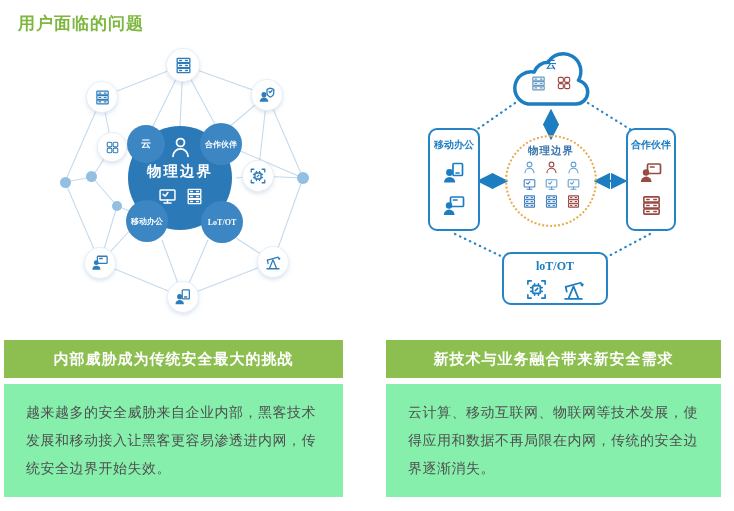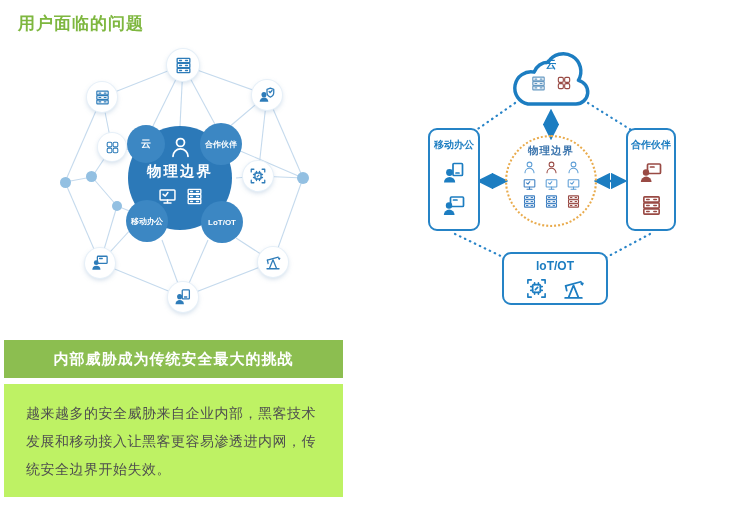--- a/index.html
+++ b/index.html
@@ -1,17 +1,17 @@
 <!DOCTYPE html>
 <html><head>
 <meta charset="utf-8">
 <style>
   html,body{margin:0;padding:0;background:#fff;}
   .page{position:relative;width:734px;height:511px;background:#fff;overflow:hidden;
-        font-family:Liberation Sans, sans-serif;}
+        font-family:Liberation Serif, serif;}
   .title{position:absolute;left:18px;top:12px;margin:0;font-size:17px;font-weight:bold;
          color:#7eb73f;letter-spacing:1px;}
 
   
   .panel-left{position:absolute;left:12px;top:48px;width:348px;height:285px;}
   .wires{position:absolute;left:0;top:0;width:348px;height:285px;}
   .wires line{stroke:#c5daed;stroke-width:1.1;}
   .node{position:absolute;background:#fff;border-radius:50%;
         box-shadow:0 0 0 1px #e7f0f8,0 2px 5px rgba(110,150,190,.35);
         display:flex;align-items:center;justify-content:center;color:#2e7cb9;}
@@ -60,21 +60,21 @@
   .ic{display:block;fill:none;stroke:currentColor;stroke-width:1.7;
       stroke-linecap:round;stroke-linejoin:round;}
   .ic-w{color:#fff;}
 
   
   .col{position:absolute;top:340px;}
   .col-left{left:4px;width:339px;}
   .col-right{left:386px;width:335px;}
   .banner{height:38px;background:#8cbe50;color:#fff;font-size:15px;font-weight:bold;
           display:flex;align-items:center;justify-content:center;letter-spacing:1px;}
-  .body-box{margin-top:6px;height:113px;box-sizing:border-box;background:#bef264;
+  .body-box{margin-top:6px;height:113px;box-sizing:border-box;background:#86efac;
             padding:15px 22px 0 22px;color:#4f4f4f;font-size:14px;line-height:28px;
             letter-spacing:0.5px;}
 </style>
 </head>
 <body>
 
 <svg width="0" height="0" style="position:absolute" aria-hidden="true">
   <defs>
     <symbol id="i-server" viewBox="0 0 24 24">
       <rect x="4" y="3" width="16" height="5.4" rx="0.8"></rect>
@@ -360,14 +360,18 @@
           </svg>
       </div>
     </div>
   </div>
 
   <div class="col col-left">
     <div class="banner">内部威胁成为传统安全最大的挑战</div>
     <div class="body-box">越来越多的安全威胁来自企业内部，黑客技术发展和移动接入让黑客更容易渗透进内网，传统安全边界开始失效。</div>
   </div>
 
+  <div class="col col-right">
+    <div class="banner">新技术与业务融合带来新安全需求</div>
+    <div class="body-box">云计算、移动互联网、物联网等技术发展，使得应用和数据不再局限在内网，传统的安全边界逐渐消失。</div>
+  </div>
 
 </div>
 
 </body></html>

